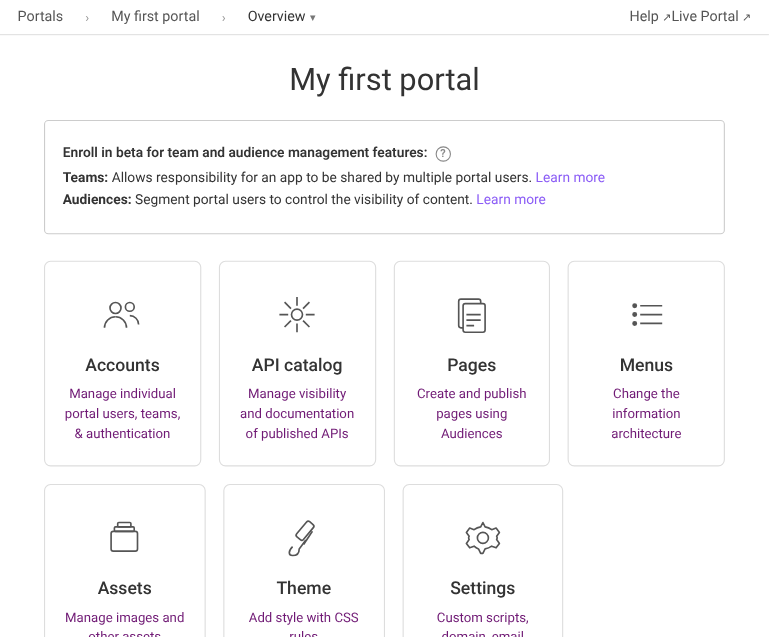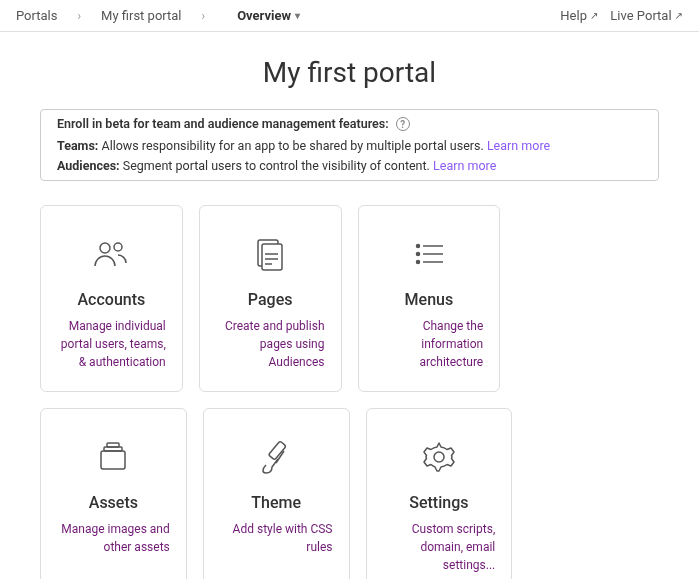--- a/index.html
+++ b/index.html
@@ -33,32 +33,30 @@
       text-decoration: none;
     }
     .breadcrumb .sep {
       color: #999;
       font-size: 12px;
     }
     .breadcrumb .current-page {
       display: flex;
       align-items: center;
       gap: 4px;
-      font-weight: 700;
+      font-weight: 400;
       color: #333;
-      margin-left: 12px;
     }
     .breadcrumb .dropdown-arrow {
       font-size: 10px;
       color: #777;
     }
     .nav-links {
       display: flex;
       align-items: center;
-      gap: 12px;
       font-size: 13px;
       justify-content: space-between;
     }
     .nav-links a {
       color: #555;
       text-decoration: none;
       display: flex;
       align-items: center;
       gap: 3px;
     }
@@ -75,21 +73,21 @@
       font-size: 28px;
       font-weight: 400;
       color: #333;
       margin-bottom: 20px;
     }
 
     
     .beta-notice {
       border: 1px solid #ccc;
       border-radius: 4px;
-      padding: 4px 16px;
+      padding: 20px 16px;
       margin-bottom: 24px;
       display: flex;
       align-items: flex-start;
       justify-content: space-between;
       gap: 16px;
       font-size: 12.5px;
       line-height: 1.6;
     }
     .beta-notice-text {
       flex: 1;
@@ -144,21 +142,21 @@
       gap: 16px;
       max-width: calc(75% + 8px);
     }
     .card {
       border: 1px solid #ddd;
       border-radius: 6px;
       padding: 24px 16px 20px;
       display: flex;
       flex-direction: column;
       align-items: center;
-      text-align: right;
+      text-align: center;
       cursor: pointer;
       transition: box-shadow 0.2s;
       background: #fff;
     }
     .card-icon {
       width: 48px;
       height: 48px;
       margin-bottom: 12px;
       display: flex;
       align-items: center;
@@ -241,20 +239,38 @@
             <path d="M6 34c0-5.5 4.5-10 10-10"></path>
             <path d="M26 34c0-5.5-4.5-10-10-10"></path>
             <circle cx="29" cy="15" r="4"></circle>
             <path d="M29 23c4.4 0 8 3.6 8 8"></path>
           </svg>
         </div>
         <div class="card-title">Accounts</div>
         <div class="card-desc">Manage individual portal users, teams, &amp; authentication</div>
       </div>
 
+      <div class="card">
+        <div class="card-icon">
+          <svg viewBox="0 0 44 44">
+
+            <circle cx="22" cy="22" r="5"></circle>
+            <line x1="22" y1="6" x2="22" y2="14"></line>
+            <line x1="22" y1="30" x2="22" y2="38"></line>
+            <line x1="6" y1="22" x2="14" y2="22"></line>
+            <line x1="30" y1="22" x2="38" y2="22"></line>
+            <line x1="10.7" y1="10.7" x2="16.5" y2="16.5"></line>
+            <line x1="27.5" y1="27.5" x2="33.3" y2="33.3"></line>
+            <line x1="33.3" y1="10.7" x2="27.5" y2="16.5"></line>
+            <line x1="16.5" y1="27.5" x2="10.7" y2="33.3"></line>
+          </svg>
+        </div>
+        <div class="card-title">API catalog</div>
+        <div class="card-desc">Manage visibility and documentation of published APIs</div>
+      </div>
 
       <div class="card">
         <div class="card-icon">
           <svg viewBox="0 0 44 44">
 
             <rect x="10" y="8" width="20" height="26" rx="2"></rect>
             <rect x="14" y="12" width="20" height="26" rx="2" fill="white"></rect>
             <line x1="17" y1="22" x2="30" y2="22"></line>
             <line x1="17" y1="27" x2="30" y2="27"></line>
             <line x1="17" y1="32" x2="24" y2="32"></line>

